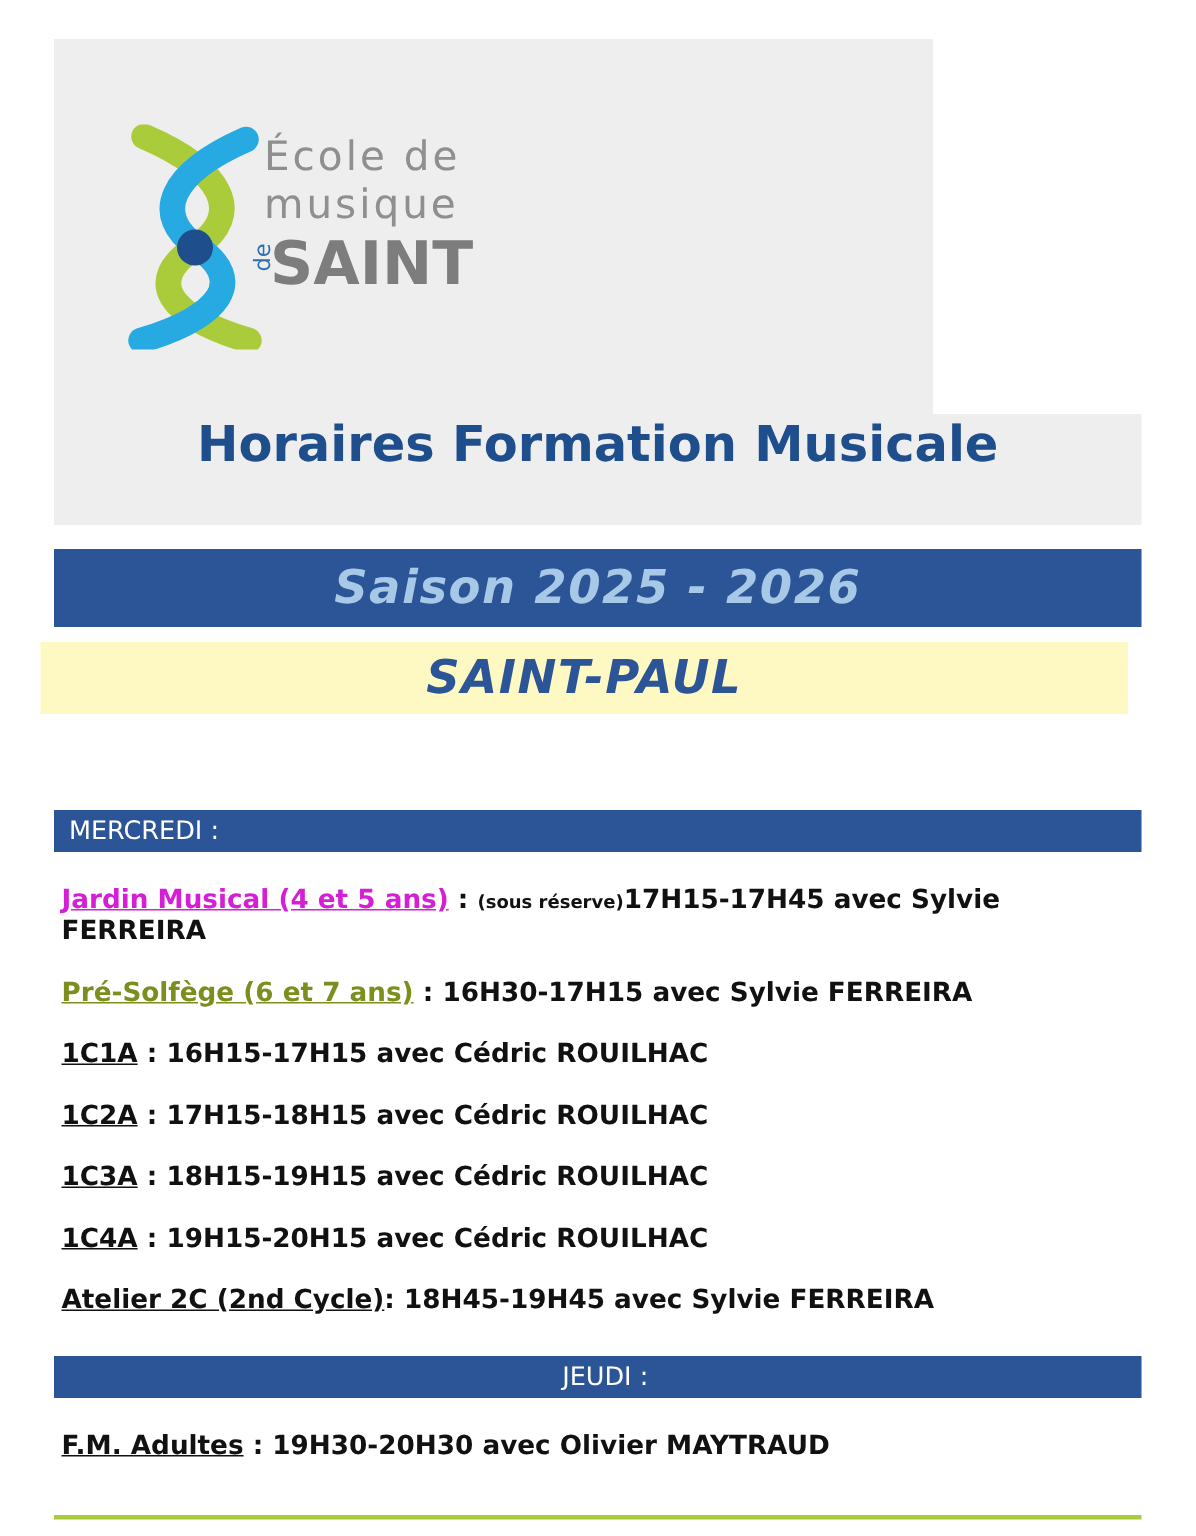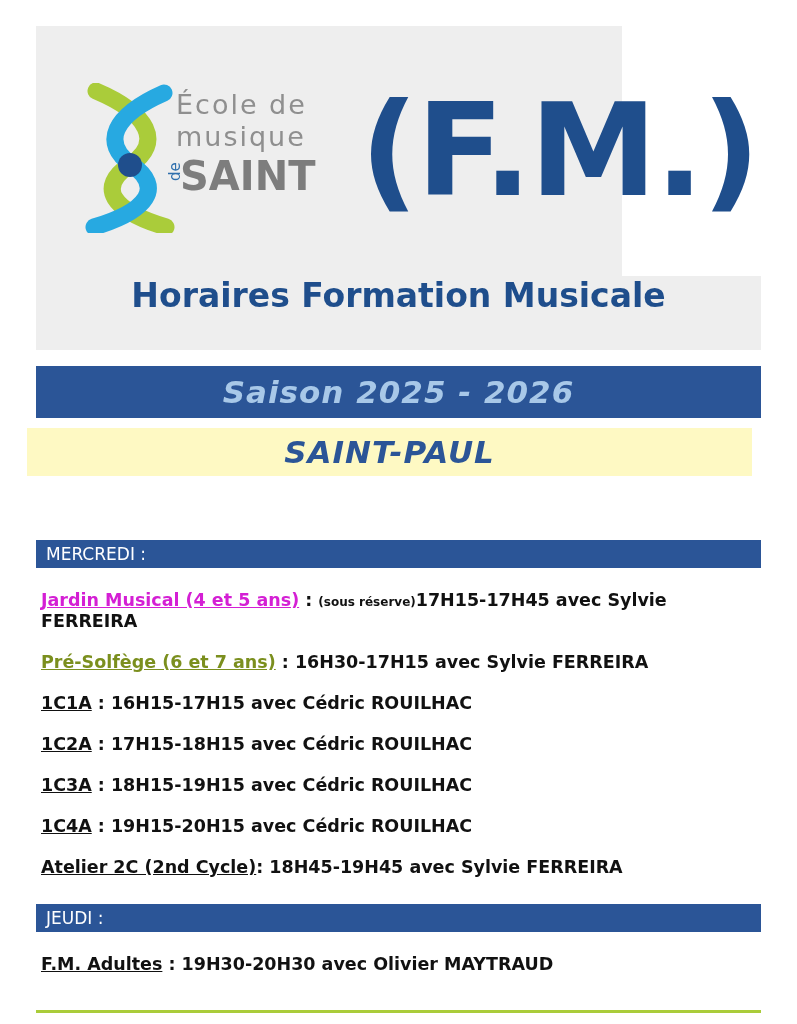--- a/index.html
+++ b/index.html
@@ -183,21 +183,21 @@
   .name {
     text-decoration: underline;
   }
   .name.magenta { color: #d41fd4; }
   .name.olive { color: #7b8f1e; }
   .name.dark { color: #111111; }
   .small-note {
     font-size: 12px;
     font-weight: bold;
   }
-  .day-band.jeudi { margin-top: 26px; }
+  .day-band.jeudi { margin-top: 26px; justify-content: center; }
 
   
   .bottom-rule {
     position: absolute;
     left: 36px;
     top: 1010px;
     width: 725px;
     height: 3px;
     background: #aacc3a;
   }
@@ -216,21 +216,20 @@
           <circle cx="52" cy="82" r="12" fill="#1f4e8c"></circle>
         </svg>
       </div>
       <div class="logo-text">
         <div class="logo-line1">École de</div>
         <div class="logo-line2">musique</div>
         <div class="logo-line3">SAINT</div>
       </div>
       <div class="logo-de">de</div>
     </div>
-    <div class="fm-title">(F.M.)</div>
   </div>
 
   <div class="subtitle-band">
     <div class="subtitle-text">Horaires Formation Musicale</div>
   </div>
 
   <div class="season-band">
     <div class="season-text">Saison 2025 - 2026</div>
   </div>
 

